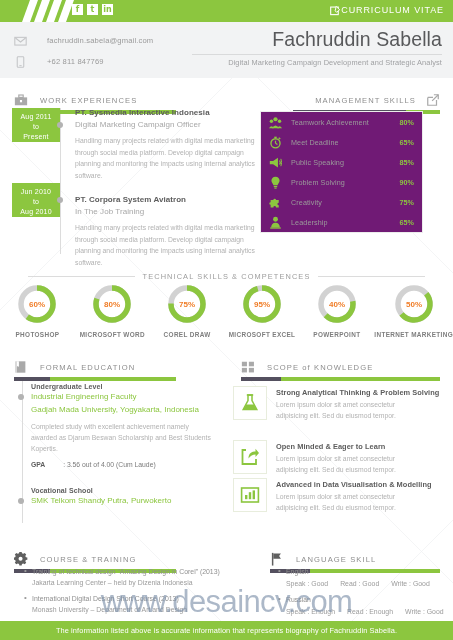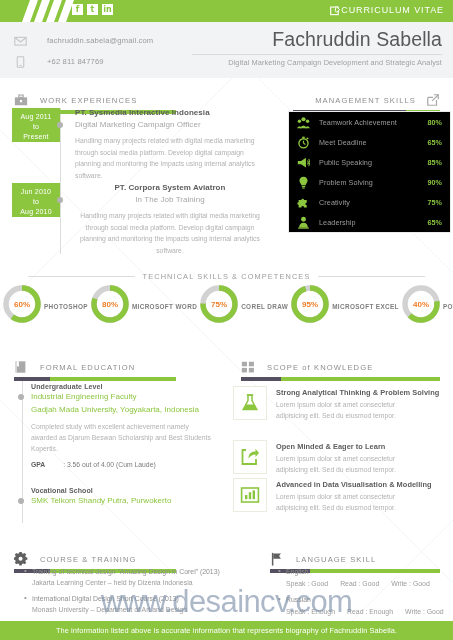--- a/index.html
+++ b/index.html
@@ -67,34 +67,34 @@
     position:absolute; width:48px; height:34px; background:#8cc63f; color:#fff;
     font-size:7px; line-height:10px; text-align:center; padding-top:4px; letter-spacing:.2px;
   }
   .dot { position:absolute; width:6px; height:6px; border-radius:50%; background:#b3b3b3; }
   .job-co { font-size:8px; font-weight:bold; color:#5d5d5d; letter-spacing:.05px; }
   .job-role { font-size:8px; color:#a7a7a7; margin-top:3px; letter-spacing:.05px;}
   .job-desc { font-size:6.8px; color:#b2b2b2; line-height:11.5px; margin-top:6px; width:190px; }
 
   
   .mgmt-panel {
-    position:absolute; left:288px; top:111px; width:163px; height:122px;
-    border:1px solid #ececec; background:#000000; z-index:2;
+    position:absolute; left:260px; top:111px; width:163px; height:122px;
+    border:1px solid #ececec; background:#701a75; z-index:2;
   }
   .mrow { display:flex; align-items:center; height:20px; padding:0 8px; margin-top:0px; }
   .mrow .mico { width:13px; height:13px; flex:0 0 13px; margin-right:9px; }
   .mrow .mlab { font-size:7.2px; color:#9b9b9b; flex:1; letter-spacing:.1px; }
   .mrow .mval { font-size:7.2px; color:#8cc63f; font-weight:bold; }
 
   
   .tech-head { position:absolute; left:0; top:272px; width:453px; display:flex; align-items:center; gap:8px; z-index:2;}
   .tech-head .hr { height:1px; background:#dcdcdc; flex:1; }
   .tech-head .tt { font-size:7.4px; letter-spacing:1.1px; color:#9c9c9c; }
   .circles { position:absolute; left:0; top:282px; width:453px; display:flex; z-index:2; }
-  .cwrap { flex:1; display:flex; flex-direction:row; align-items:center; }
+  .cwrap { flex:1; display:flex; flex-direction:column; align-items:center; }
   .cwrap svg { display:block; }
   .cpct { font-size:8px; font-weight:bold; fill:#f07d27; font-family:"Liberation Sans", sans-serif; }
   .clab { font-size:6.4px; color:#7e7e7e; letter-spacing:.35px; margin-top:5px; white-space:nowrap; font-weight:bold;}
 
   
   .edu-timeline { position:absolute; left:22px; top:380px; width:1.2px; height:143px; background:#dcdcdc; z-index:1; }
   .edu-item { position:absolute; z-index:2; }
   .edu-lvl { font-size:7px; font-weight:bold; color:#5d5d5d; letter-spacing:.1px; }
   .edu-school { font-size:8px; color:#8cc63f; line-height:11.5px; margin-top:1px; }
   .edu-desc { font-size:6.8px; color:#b2b2b2; line-height:11px; margin-top:6px; width:180px; }
@@ -239,21 +239,21 @@
     </div>
   </div>
 
   <div class="job" style="left:0; top:183px;">
     <div class="badge" style="left:12px; top:0;">
       <div>Jun 2010</div>
       <div>to</div>
       <div>Aug 2010</div>
     </div>
     <div class="dot" style="left:57px; top:14px;"></div>
-    <div style="position:absolute; left:75px; top:0;text-align:center;">
+    <div style="position:absolute; left:75px; top:12px;">
       <div class="job-co">PT. Corpora System Aviatron</div>
       <div class="job-role">In The Job Training</div>
       <div class="job-desc">Handling many projects related with digital media marketing through social media platform. Develop digital campaign planning and monitoring the impacts using internal analytics software.</div>
     </div>
   </div>
 
   <div class="mgmt-panel">
 
     <div class="mrow">
       <svg class="mico" viewBox="0 0 16 16">

